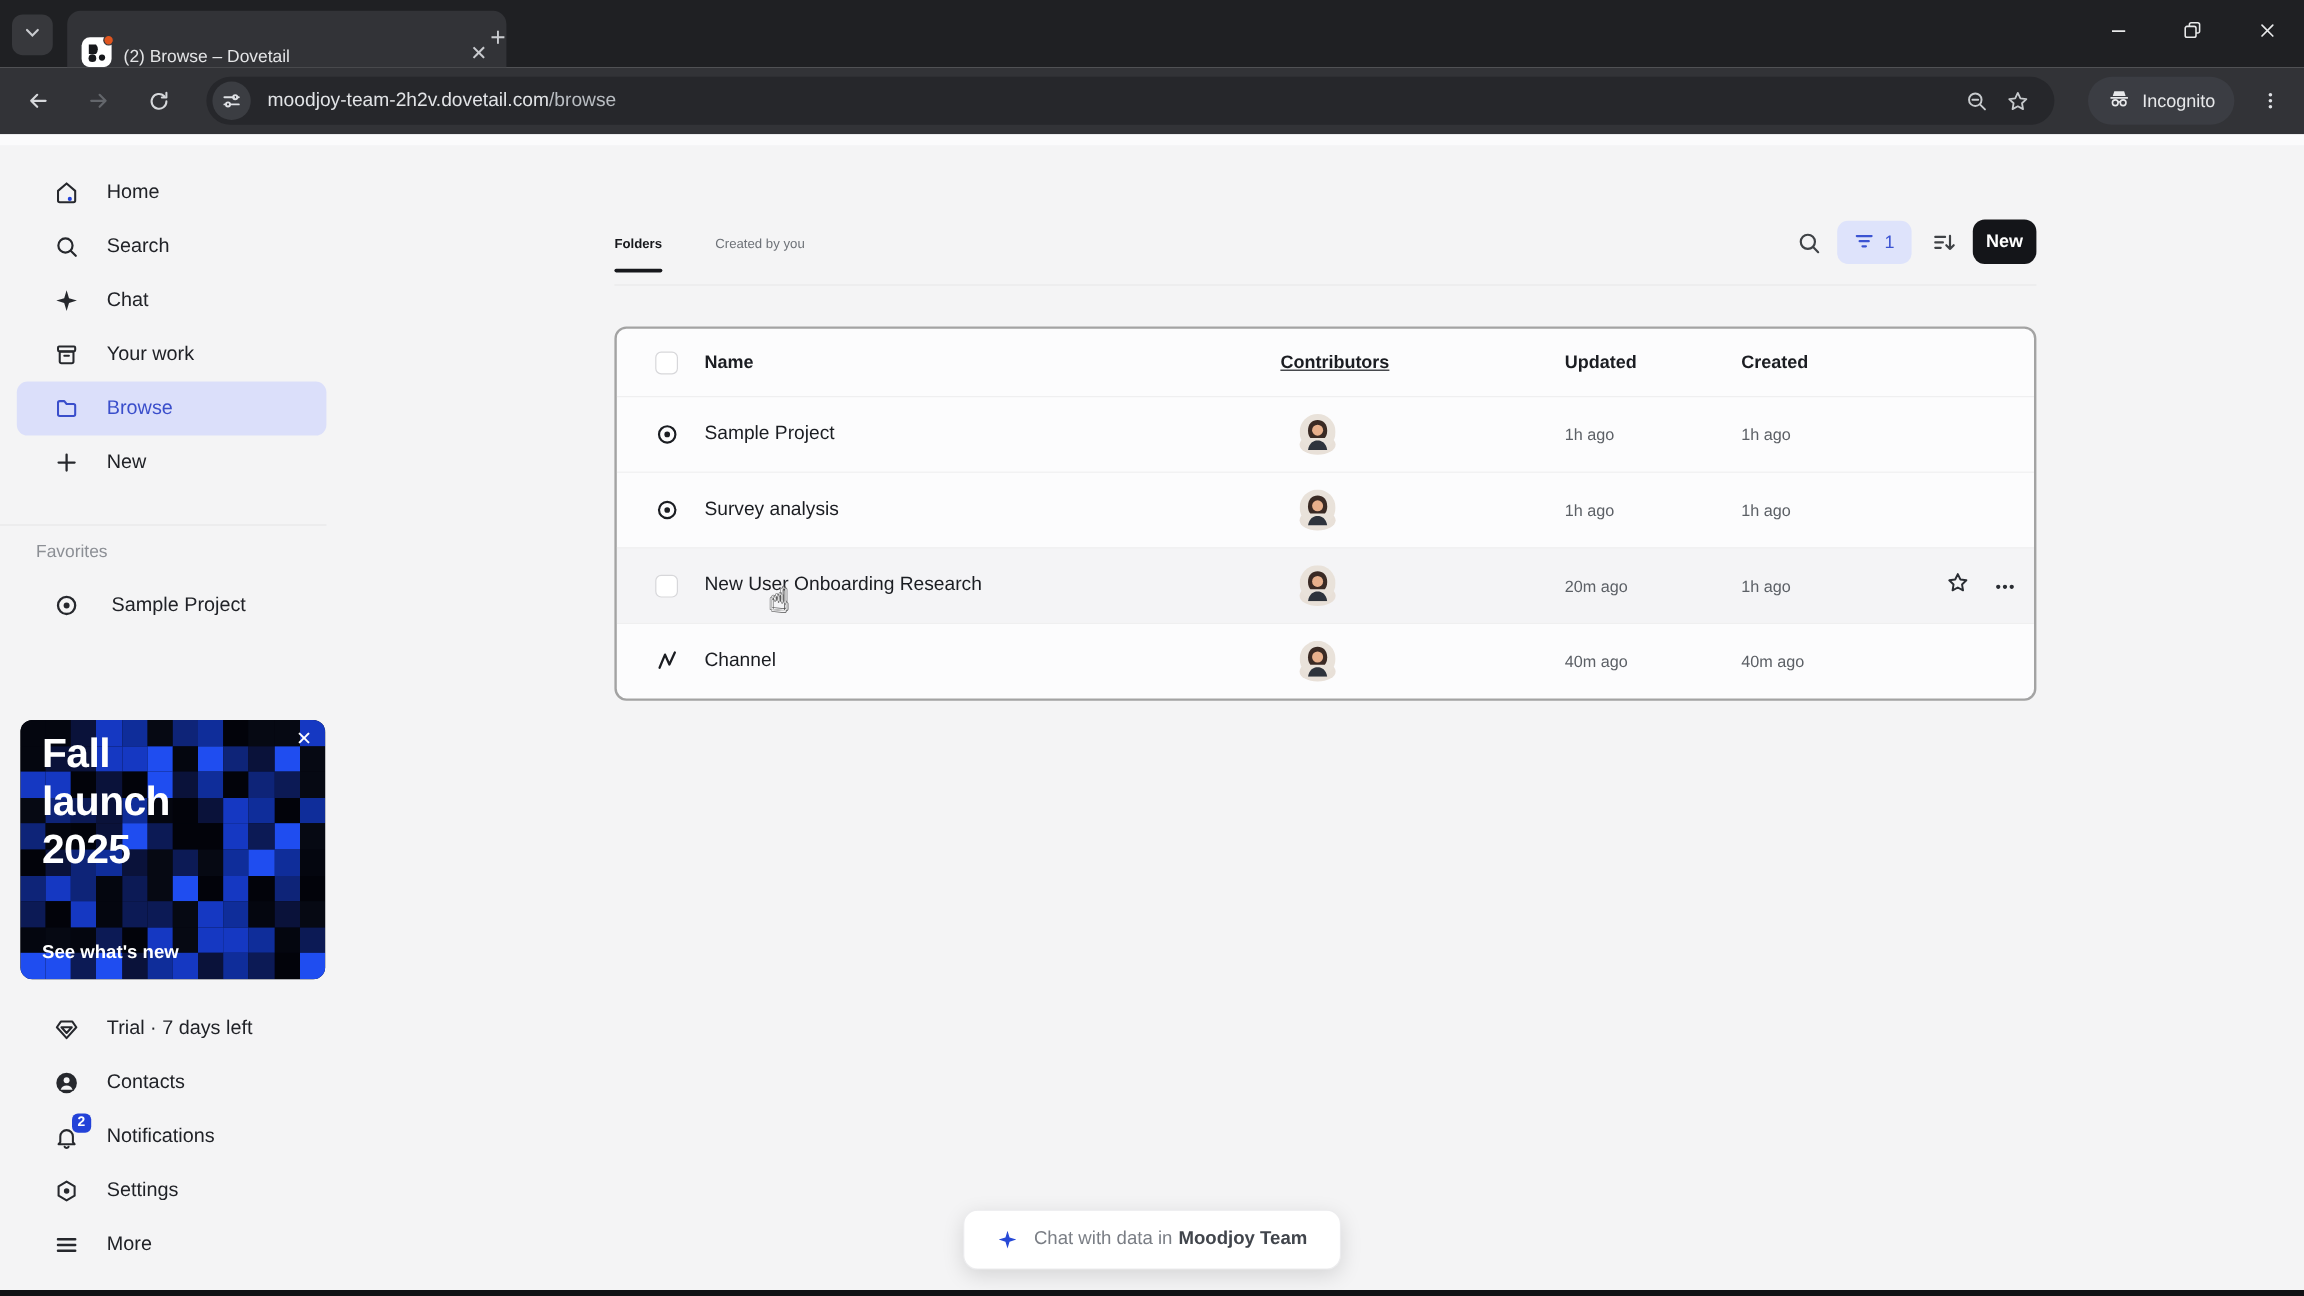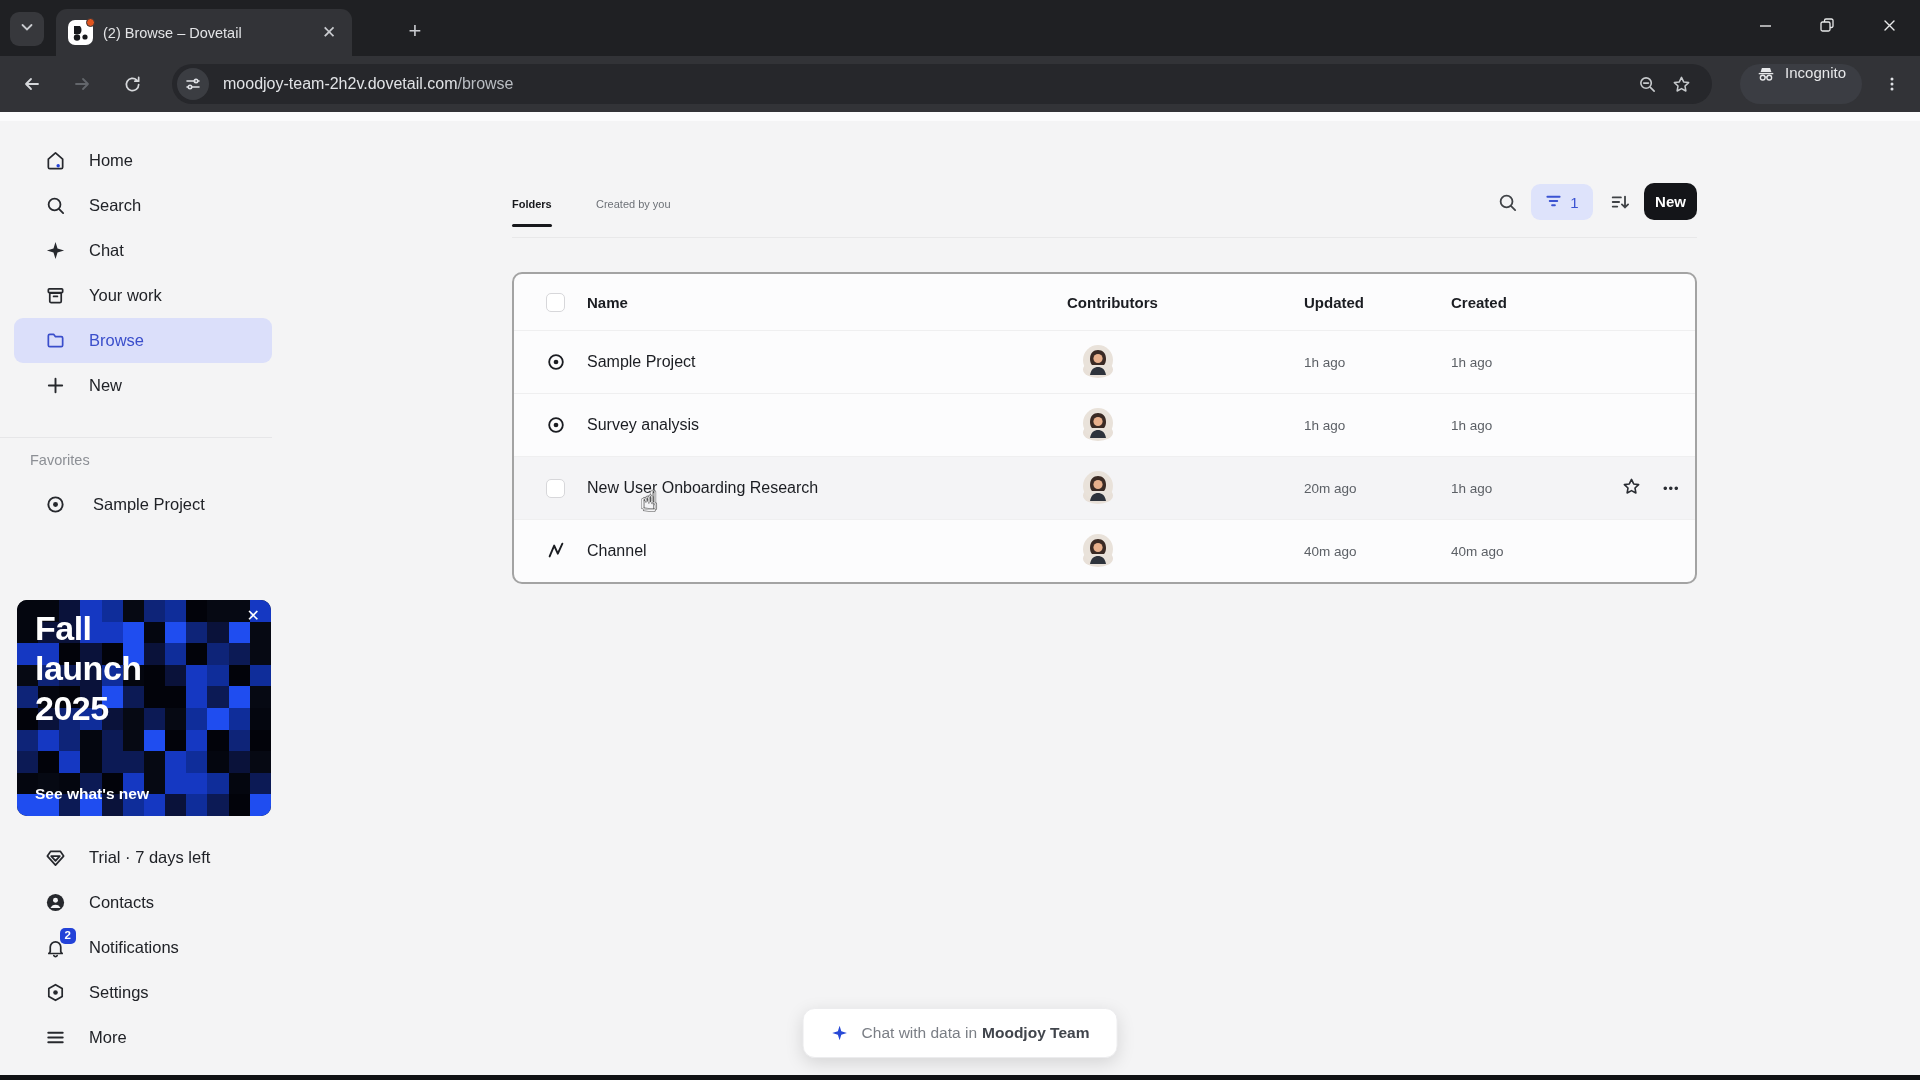--- a/index.html
+++ b/index.html
@@ -3,42 +3,42 @@
 <meta charset="utf-8">
 <style>
   * { margin:0; padding:0; box-sizing:border-box; }
   html,body { width:1920px; height:1080px; overflow:hidden;
     font-family:"Liberation Sans","DejaVu Sans",sans-serif; background:#f4f4f5; }
 
   
   .tabstrip { position:absolute; top:0; left:0; width:1920px; height:56px; background:#1f2023; }
   .tab-search-btn { position:absolute; left:10px; top:12px; width:34px; height:34px; border-radius:9px;
     background:#37383c; color:#c9cbcf; display:flex; align-items:center; justify-content:center; }
-  .tab { position:absolute; left:56px; top:9px; width:296px; height:47px; background:#323337;
-    border-radius:11px 11px 0 0; display:flex; align-items:center; padding:0 12px; gap:10px; }
+  .tab { position:absolute; left:56px; top:9px; width:366px; height:47px; background:#323337;
+    border-radius:11px 11px 0 0; display:flex; align-items:flex-end; padding:0 12px; gap:10px; }
   .favicon { width:25px; height:25px; background:#fff; border-radius:7px; position:relative; flex:0 0 auto; }
   .favicon svg { position:absolute; left:3px; top:3px; }
   .favicon .dot { position:absolute; right:-2px; top:-2px; width:9px; height:9px; border-radius:50%; background:#e0551f; border:1.5px solid #323337; }
   .tab-title { color:#e3e4e6; font-size:14.5px; flex:1; white-space:nowrap; overflow:hidden; }
   .tab-close { color:#c9cbcf; font-size:17px; width:22px; height:22px; display:flex; align-items:center; justify-content:center; border-radius:50%; }
   .newtab-btn { position:absolute; left:400px; top:16px; color:#c9cbcf; font-size:22px; width:30px; height:30px; display:flex; align-items:center; justify-content:center; }
   .win-controls { position:absolute; right:0; top:0; height:50px; display:flex; align-items:center; gap:0; }
   .win-btn { width:62px; height:50px; display:flex; align-items:center; justify-content:center; color:#e8e9ea; }
 
   .toolbar { position:absolute; top:56px; left:0; width:1920px; height:56px; background:#323337; }
   .nav-ico { position:absolute; top:12px; width:32px; height:32px; display:flex; align-items:center; justify-content:center; color:#d6d8db; }
   .omnibox { position:absolute; left:172px; top:8px; width:1540px; height:40px; background:#26272b;
     border-radius:20px; display:flex; align-items:center; padding:0 14px 0 5px; }
   .siteinfo { width:32px; height:32px; border-radius:50%; background:#3b3d42; color:#dfe1e5;
     display:flex; align-items:center; justify-content:center; flex:0 0 auto; }
   .url { margin-left:14px; font-size:16px; white-space:nowrap; flex:1; }
   .url .domain { color:#e1e3e6; } .url .path { color:#b9bdc2; }
   .omni-ico { width:34px; height:34px; display:flex; align-items:center; justify-content:center; color:#c7cacd; }
   .incognito-chip { position:absolute; right:58px; top:8px; height:40px; border-radius:20px; background:#3b3d43;
-    display:flex; align-items:flex-start; gap:9px; padding:0 16px; color:#e7e8ea; font-size:15px; }
+    display:flex; align-items:center; gap:9px; padding:0 16px; color:#e7e8ea; font-size:15px; }
   .menu-dots { position:absolute; right:14px; top:14px; color:#dfe1e5; width:28px; height:28px; display:flex; align-items:center; justify-content:center; }
 
   
   .app { position:absolute; top:112px; left:0; width:1920px; height:963px; background:#f4f4f5; }
   .app-topline { position:absolute; top:0; left:0; width:100%; height:9px; background:#fbfbfc; }
 
   
   .side-list { position:absolute; left:0; top:26px; width:290px; }
   .side-item { height:45px; display:flex; align-items:center; gap:23px; padding-left:30px;
     margin:0 18px 0 14px; border-radius:9px; font-size:16.5px; color:#202227; }
@@ -76,21 +76,21 @@
 
   .table { position:absolute; left:512px; top:160px; width:1185px; background:#fcfcfd;
     border:2px solid #a3a3a3; border-radius:10px; overflow:hidden; }
   .trow { display:grid; grid-template-columns:60px 480px 240px 145px 165px 1fr; align-items:center; height:63px;
     border-top:1px solid #efeff0; }
   .trow.header { height:56px; border-top:none; font-size:15px; font-weight:700; color:#1b1d22; }
   .cell-sel { padding-left:32px; display:flex; align-items:center; }
   .checkbox { width:19px; height:19px; border:1.5px solid #d7d7da; border-radius:5px; background:#fff; }
   .cell-name { padding-left:13px; font-size:16px; color:#1b1d22; display:flex; align-items:center; }
   .trow.header .cell-name { font-size:15px; }
-  .cell-contrib { padding-left:13px; }
+  .cell-contrib { padding-left:13px;text-decoration:underline; }
   .cell-upd, .cell-cre { font-size:13.5px; color:#5c6066; }
   .cell-upd { padding-left:10px; } .cell-cre { padding-left:12px; }
   .trow.header .cell-upd, .trow.header .cell-cre { font-size:15px; color:#1b1d22; }
   .cell-actions { display:flex; align-items:center; gap:22px; padding-left:18px; color:#2a2d33; }
   .trow.hovered { background:#f4f4f6; }
   .proj-ic { color:#1b1d22; display:flex; }
   .avatar { width:30px; height:30px; border-radius:50%; background:#e8e0d8; position:relative; overflow:hidden; margin-left:16px; }
 
   .cursor-hand { position:absolute; left:641px; top:373px; font-size:27px; color:#fff;
     text-shadow:-1.5px 0 #4a4a4a, 1.5px 0 #4a4a4a, 0 -1.5px #4a4a4a, 0 1.5px #4a4a4a; }

